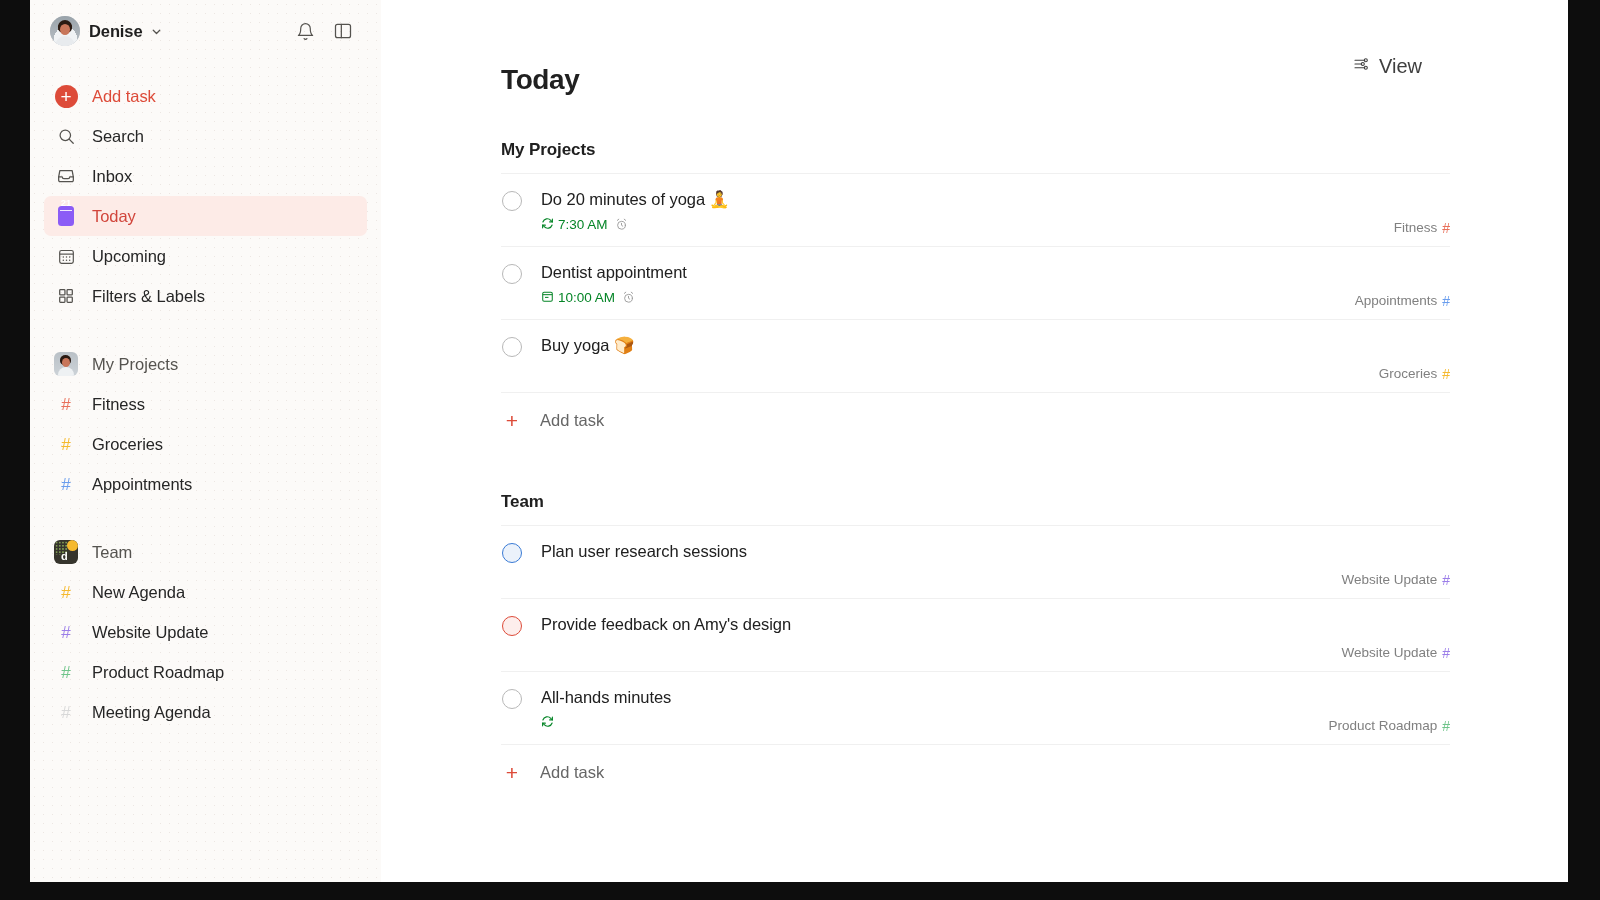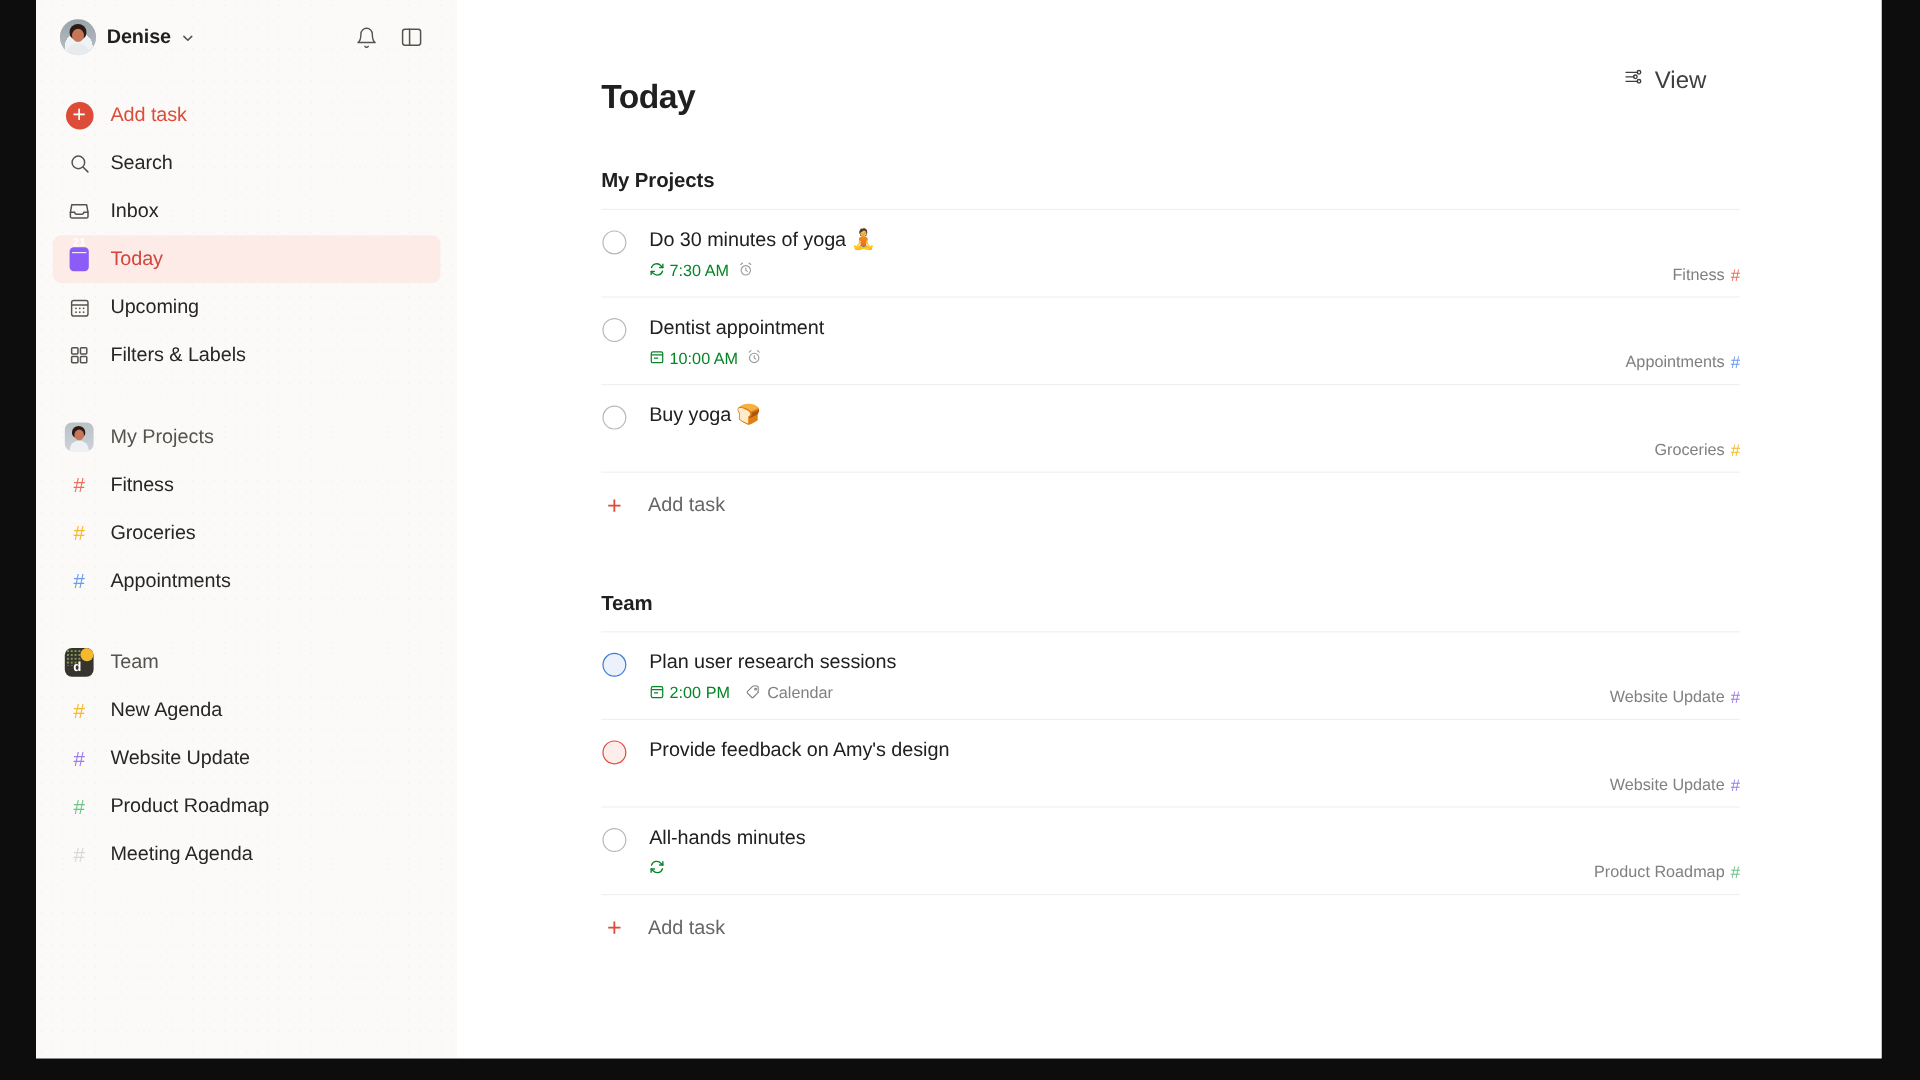--- a/index.html
+++ b/index.html
@@ -213,21 +213,21 @@
   .cbx {
     width: 20px; height: 20px; border-radius: 50%;
     border: 1.4px solid #b8b8b8; flex: 0 0 20px;
     margin: 2px 19px 0 1px; cursor: pointer;
   }
   .cbx.p3 { border-color: #3a7bd5; border-width: 1.7px; background: #ebf2fb; }
   .cbx.p1 { border-color: #dd4b39; border-width: 1.7px; background: #fdeeec; }
   .t-body { flex: 1; min-width: 0; }
   .t-name { font-size: 16.5px; color: #202020; letter-spacing: -0.05px; line-height: 1.25; }
   .t-meta {
-    display: flex; align-items: flex-start; gap: 7px;
+    display: flex; align-items: center; gap: 7px;
     margin-top: 7px; font-size: 13.5px;
   }
   .t-date { color: #058527; display: inline-flex; align-items: center; gap: 4px; }
   .t-label { color: #808080; display: inline-flex; align-items: center; gap: 5px; }
   .alarm { color: #9a9a9a; display: inline-flex; }
   .t-proj {
     position: absolute; right: 0; bottom: 11px;
     display: inline-flex; align-items: center; gap: 5px;
     font-size: 13.5px; color: #808080;
   }
@@ -412,21 +412,21 @@
     </div>
 
     <div class="page-title">Today</div>
 
     <div class="group">
       <div class="group-title">My Projects</div>
 
       <div class="task">
         <span class="cbx"></span>
         <div class="t-body">
-          <div class="t-name">Do 30 minutes of yoga 🧘</div>
+          <div class="t-name">Do 20 minutes of yoga 🧘</div>
           <div class="t-meta">
             <span class="t-date">
               <span>
                 <svg width="13" height="13" viewBox="0 0 24 24" fill="none" stroke="currentColor" stroke-width="2.1" stroke-linecap="round" stroke-linejoin="round">
                     <path d="M3.5 9.2A8.5 8.5 0 0 1 18 6.2l3 2.8"></path>
                     <path d="M20.5 14.8A8.5 8.5 0 0 1 6 17.8L3 15"></path>
                     <path d="M21 4v5h-5"></path>
                     <path d="M3 20v-5h5"></path>
                   </svg>
               </span>
@@ -496,41 +496,20 @@
       </div>
     </div>
 
     <div class="group">
       <div class="group-title">Team</div>
 
       <div class="task">
         <span class="cbx p3"></span>
         <div class="t-body">
           <div class="t-name">Plan user research sessions</div>
-          <div class="t-meta">
-            <span class="t-date">
-              <span>
-                <svg width="13" height="13" viewBox="0 0 24 24" fill="none" stroke="currentColor" stroke-width="1.9">
-                    <rect x="3.2" y="4.2" width="17.6" height="16.6" rx="2.4"></rect>
-                    <path d="M3.2 8.6h17.6"></path>
-                    <path d="M7.4 13.6h6.4"></path>
-                  </svg>
-              </span>
-              <span>2:00 PM</span>
-            </span>
-            <span class="t-label" style="margin-left:6px">
-              <span>
-                <svg width="13" height="13" viewBox="0 0 24 24" fill="none" stroke="currentColor" stroke-width="1.7" stroke-linejoin="round">
-                    <path d="M20.4 12.6l-7.8 7.8a2 2 0 0 1-2.8 0l-6.2-6.2a2 2 0 0 1 0-2.8l7.8-7.8a2 2 0 0 1 1.4-.6h5.2a2 2 0 0 1 2 2v5.2a2 2 0 0 1-.6 1.4z"></path>
-                    <circle cx="16" cy="8" r="1.3"></circle>
-                  </svg>
-              </span>
-              <span>Calendar</span>
-            </span>
-          </div>
         </div>
         <div class="t-proj">
           <span>Website Update</span>
           <span class="ph" style="color:#9b7ee8">#</span>
         </div>
       </div>
 
       <div class="task">
         <span class="cbx p1"></span>
         <div class="t-body">

